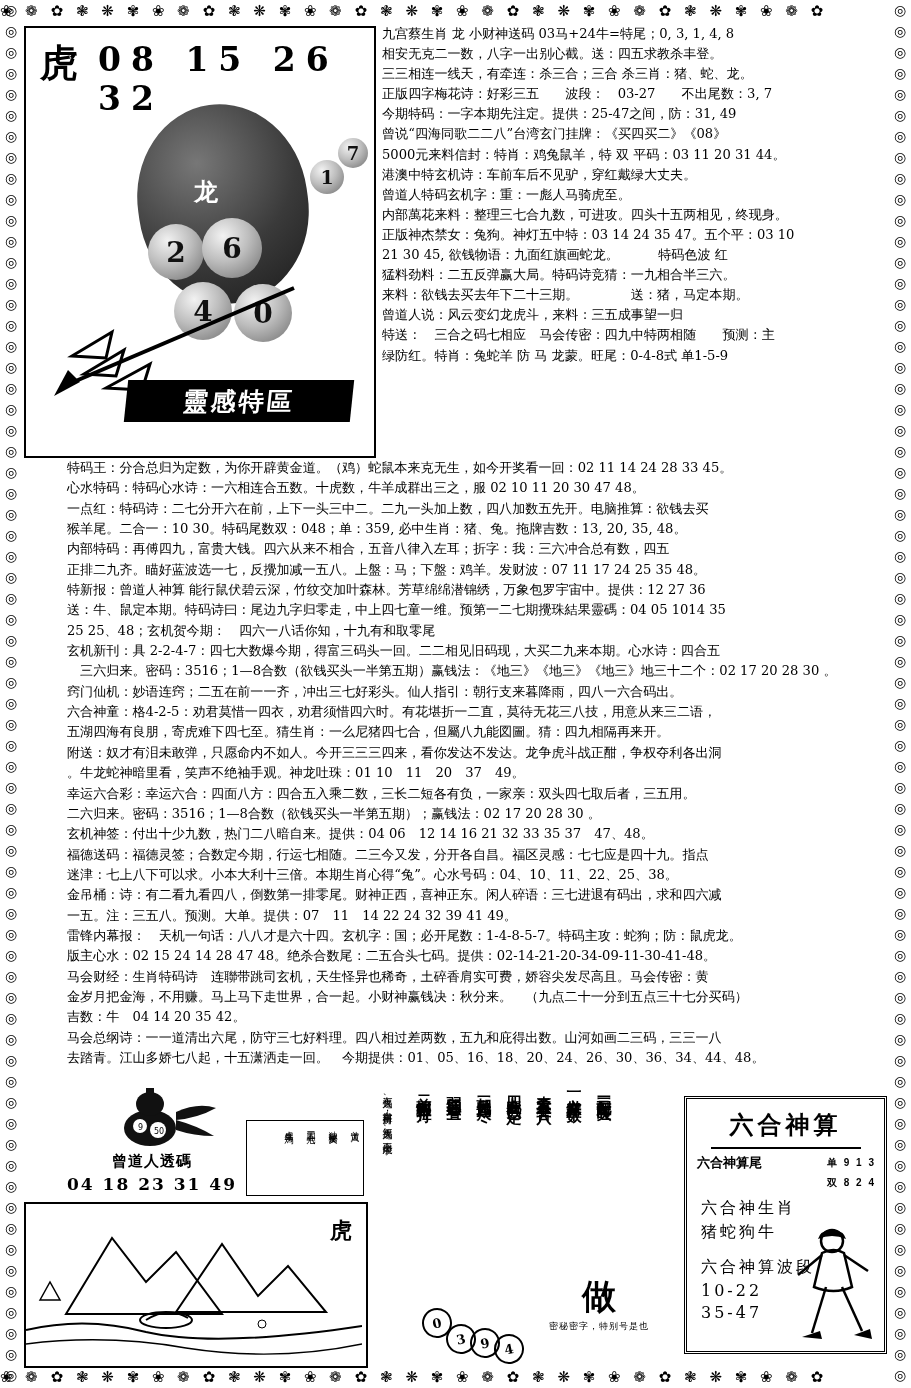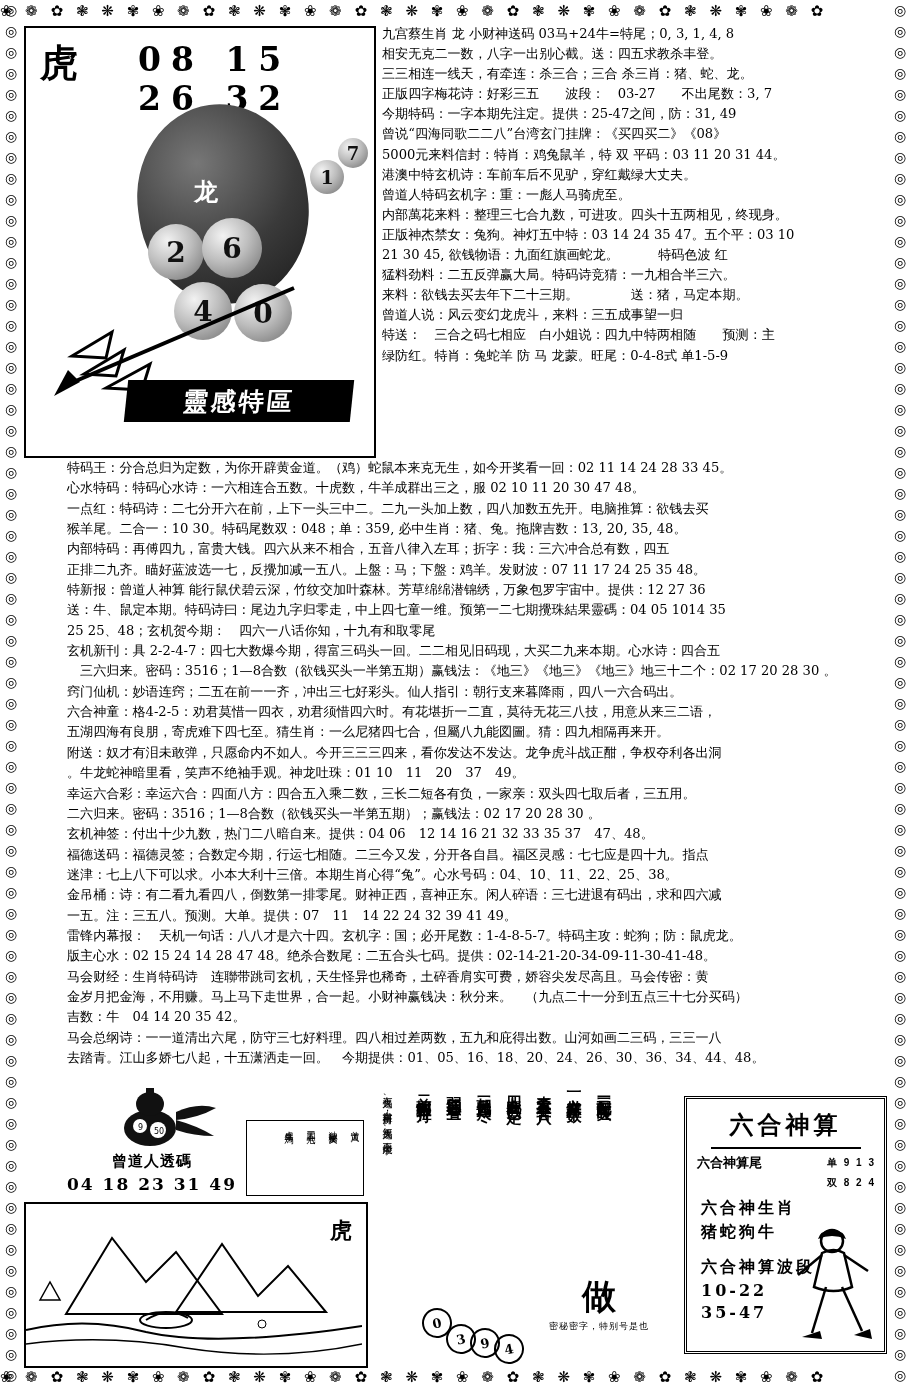--- a/index.html
+++ b/index.html
@@ -14,21 +14,21 @@
   .border-left{left:0;}
   .border-right{right:0;}
   .border-left span,.border-right span{display:block;}
 
   .inner{position:absolute;left:24px;top:24px;width:863px;height:1340px;}
 
   
   .tiger-box{position:absolute;left:0;top:2px;width:348px;height:428px;border:2px solid #000;background:#fff;overflow:hidden;}
   .tiger-head{position:absolute;left:0;top:4px;width:348px;height:52px;}
   .tiger-word{position:absolute;left:14px;top:6px;font-family:"DejaVu Serif",serif;font-weight:bold;font-size:38px;}
-  .tiger-nums{position:absolute;left:72px;top:8px;font-family:"DejaVu Serif",serif;font-weight:bold;font-size:33px;letter-spacing:10px;margin-left:40px;}
+  .tiger-nums{position:absolute;left:72px;top:8px;font-family:"DejaVu Serif",serif;font-weight:bold;font-size:33px;letter-spacing:10px;}
   .egg{position:absolute;left:112px;top:76px;width:170px;height:200px;border-radius:50%/48%;background:radial-gradient(circle at 38% 28%, #777 0%, #3a3a3a 55%, #1a1a1a 100%);transform:rotate(-8deg);}
   .ball{position:absolute;border-radius:50%;background:radial-gradient(circle at 35% 30%, #f2f2f2 0%, #bdbdbd 45%, #6e6e6e 100%);display:flex;align-items:center;justify-content:center;font-family:"DejaVu Serif",serif;font-weight:bold;font-size:28px;color:#111;}
   .b1{left:122px;top:196px;width:56px;height:56px;}
   .b2{left:176px;top:190px;width:60px;height:60px;}
   .b3{left:148px;top:254px;width:58px;height:58px;}
   .b4{left:208px;top:256px;width:58px;height:58px;}
   .b5{left:284px;top:132px;width:34px;height:34px;font-size:19px;}
   .b6{left:312px;top:110px;width:30px;height:30px;font-size:18px;}
   .dragon-label{position:absolute;left:168px;top:148px;font-family:"DejaVu Serif",serif;font-size:24px;font-weight:bold;color:#fff;}
   .arrow{position:absolute;left:28px;top:250px;width:250px;height:120px;}
@@ -61,21 +61,21 @@
   .do-char{font-family:"DejaVu Serif",serif;font-size:34px;font-weight:bold;}
   .do-sub{font-size:9px;letter-spacing:1px;}
 
   .balls-diag{position:absolute;left:398px;top:182px;width:110px;height:90px;}
   .dball{position:absolute;width:26px;height:26px;border:2px solid #000;border-radius:50%;display:flex;align-items:center;justify-content:center;font-size:13px;font-family:"DejaVu Serif",serif;font-weight:bold;transform:rotate(-12deg);}
 
   .sixbox{position:absolute;left:660px;top:12px;width:203px;height:258px;border:3px double #000;box-sizing:border-box;}
   .sixbox .title{text-align:center;font-family:"DejaVu Serif",serif;font-size:24px;font-weight:bold;margin-top:10px;letter-spacing:4px;}
   .sixbox .rule{width:150px;height:2px;background:#000;margin:6px auto 4px;}
   .sx-line{font-family:"DejaVu Serif",serif;font-size:13px;font-weight:bold;margin:5px 0 0 10px;}
-  .sx-big{font-family:"DejaVu Serif",serif;font-size:16px;font-weight:bold;margin:3px 0 0 14px;letter-spacing:3px;}
+  .sx-big{font-family:"DejaVu Serif",serif;font-size:16px;font-weight:normal;margin:3px 0 0 14px;letter-spacing:3px;}
   .sx-right{position:absolute;right:8px;top:54px;font-family:Liberation Sans, sans-serif;font-size:10px;font-weight:bold;text-align:right;line-height:20px;letter-spacing:2px;}
   .figure{position:absolute;right:6px;bottom:6px;width:86px;height:120px;}
 </style>
 </head>
 <body>
 
 <div class="page">
 
   <div class="border-top">❀ ❁ ✿ ❃ ❋ ✾ ❀ ❁ ✿ ❃ ❋ ✾ ❀ ❁ ✿ ❃ ❋ ✾ ❀ ❁ ✿ ❃ ❋ ✾ ❀ ❁ ✿ ❃ ❋ ✾ ❀ ❁ ✿</div>
   <div class="border-bottom">❀ ❁ ✿ ❃ ❋ ✾ ❀ ❁ ✿ ❃ ❋ ✾ ❀ ❁ ✿ ❃ ❋ ✾ ❀ ❁ ✿ ❃ ❋ ✾ ❀ ❁ ✿ ❃ ❋ ✾ ❀ ❁ ✿</div>
@@ -254,21 +254,21 @@
         <div>曾说“四海同歌二二八”台湾玄门挂牌：《买四买二》《08》</div>
         <div>5000元来料信封：特肖：鸡兔鼠羊，特 双 平码：03 11 20 31 44。</div>
         <div>港澳中特玄机诗：车前车后不见驴，穿红戴绿大丈夫。</div>
         <div>曾道人特码玄机字：重：一彪人马骑虎至。</div>
         <div>内部萬花来料：整理三七合九数，可进攻。四头十五两相见，终现身。</div>
         <div>正版神杰禁女：兔狗。神灯五中特：03 14 24 35 47。五个平：03 10</div>
         <div>21 30 45, 欲钱物语：九面红旗画蛇龙。　　　特码色波 红</div>
         <div>猛料劲料：二五反弹赢大局。特码诗竞猜：一九相合半三六。</div>
         <div>来料：欲钱去买去年下二十三期。　　　　送：猪，马定本期。</div>
         <div>曾道人说：风云变幻龙虎斗，来料：三五成事望一归</div>
-        <div>特送：　三合之码七相应　白小姐说：四九中特两相随　　预测：主</div>
+        <div>特送：　三合之码七相应　马会传密：四九中特两相随　　预测：主</div>
         <div>绿防红。特肖：兔蛇羊 防 马 龙蒙。旺尾：0-4-8式 单1-5-9</div>
       </div>
 
     <div class="mid" id="mid">
         <div>特码王：分合总归为定数，为你开辟黄金道。（鸡）蛇鼠本来克无生，如今开奖看一回：02 11 14 24 28 33 45。</div>
         <div>心水特码：特码心水诗：一六相连合五数。十虎数，牛羊成群出三之，服 02 10 11 20 30 47 48。</div>
         <div>一点红：特码诗：二七分开六在前，上下一头三中二。二九一头加上数，四八加数五先开。电脑推算：欲钱去买</div>
         <div>猴羊尾。二合一：10 30。特码尾数双：048；单：359, 必中生肖：猪、兔。拖牌吉数：13, 20, 35, 48。</div>
         <div>内部特码：再傅四九，富贵大钱。四六从来不相合，五音八律入左耳；折字：我：三六冲合总有数，四五</div>
         <div>正排二九齐。瞄好蓝波选一七，反攪加减一五八。上盤：马；下盤：鸡羊。发财波：07 11 17 24 25 35 48。</div>

